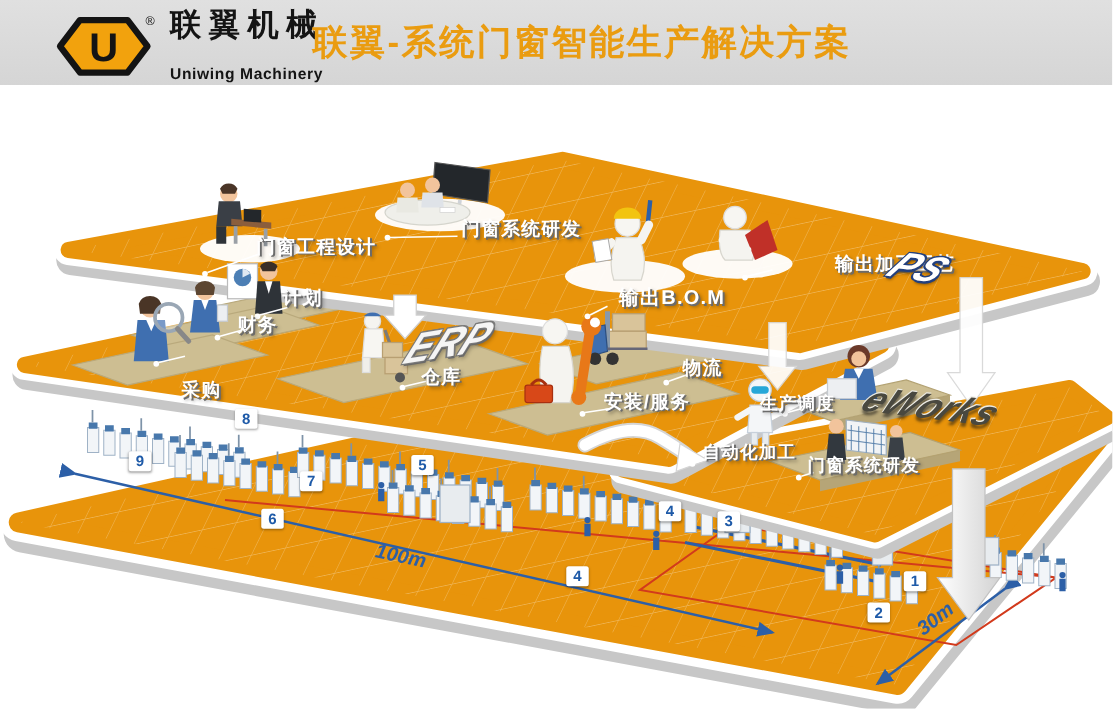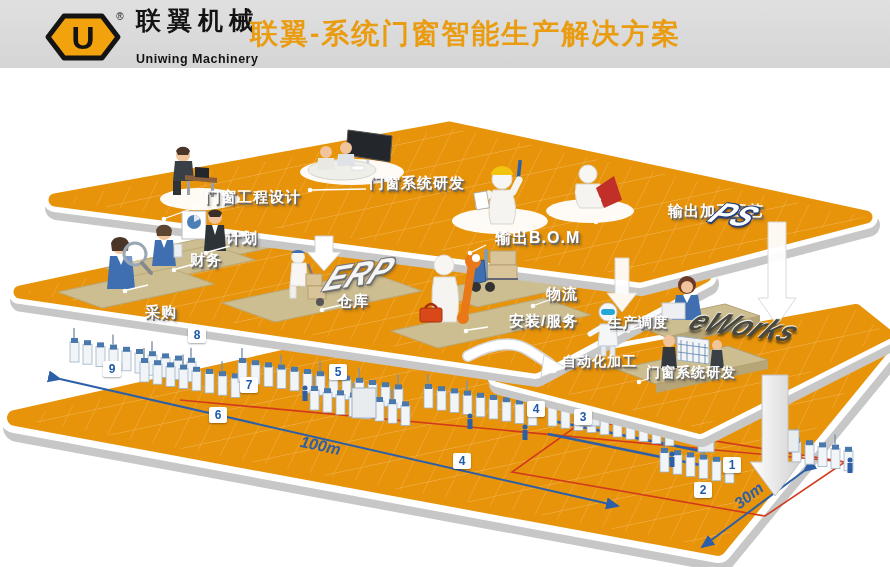--- a/index.html
+++ b/index.html
@@ -22,21 +22,21 @@
   .s15{font-size:15px;} .s16{font-size:16px;} .s14{font-size:14px;}
   #lbl-design{left:205px;top:188px;}
   #lbl-rd{left:369px;top:174px;}
   #lbl-bom{left:495px;top:228px;}
   #lbl-process{left:628px;top:202px;margin-left:40px;}
   #lbl-plan{left:226px;top:229px;}
   #lbl-finance{left:190px;top:251px;}
   #lbl-purchase{left:145px;top:271px;margin-top:32px;}
   #lbl-warehouse{left:337px;top:292px;}
   #lbl-logistics{left:546px;top:285px;}
-  #lbl-install{left:483px;top:312px;margin-left:26px;}
+  #lbl-install{left:483px;top:312px;}
   #lbl-dispatch{left:608px;top:314px;}
   #lbl-auto{left:562px;top:353px;text-align:center;}
   #lbl-view{left:646px;top:364px;}
   
   .tier-logo{position:absolute;z-index:4;font-weight:bold;font-style:italic;white-space:nowrap;}
   #logo-ps{left:714px;top:198px;font-size:30px;color:#fff;transform:rotate(8deg) skewX(-32deg);
      text-shadow:-1px -1px 0 #23407E,1px -1px 0 #23407E,-1px 1px 0 #23407E,2px 2px 0 #23407E,3px 3px 2px rgba(0,0,0,.35);}
   #logo-erp{left:326px;top:256px;font-size:32px;color:#f5f5f5;transform:rotate(-9deg) skewX(-34deg);
      text-shadow:-1px -1px 0 #7a7a7a,1px -1px 0 #7a7a7a,-1px 1px 0 #7a7a7a,2px 2px 0 #6a6a6a,3px 3px 3px rgba(0,0,0,.35);}
   #logo-eworks{left:692px;top:310px;font-size:29px;color:#49483f;transform:rotate(7deg) skewX(-30deg);

